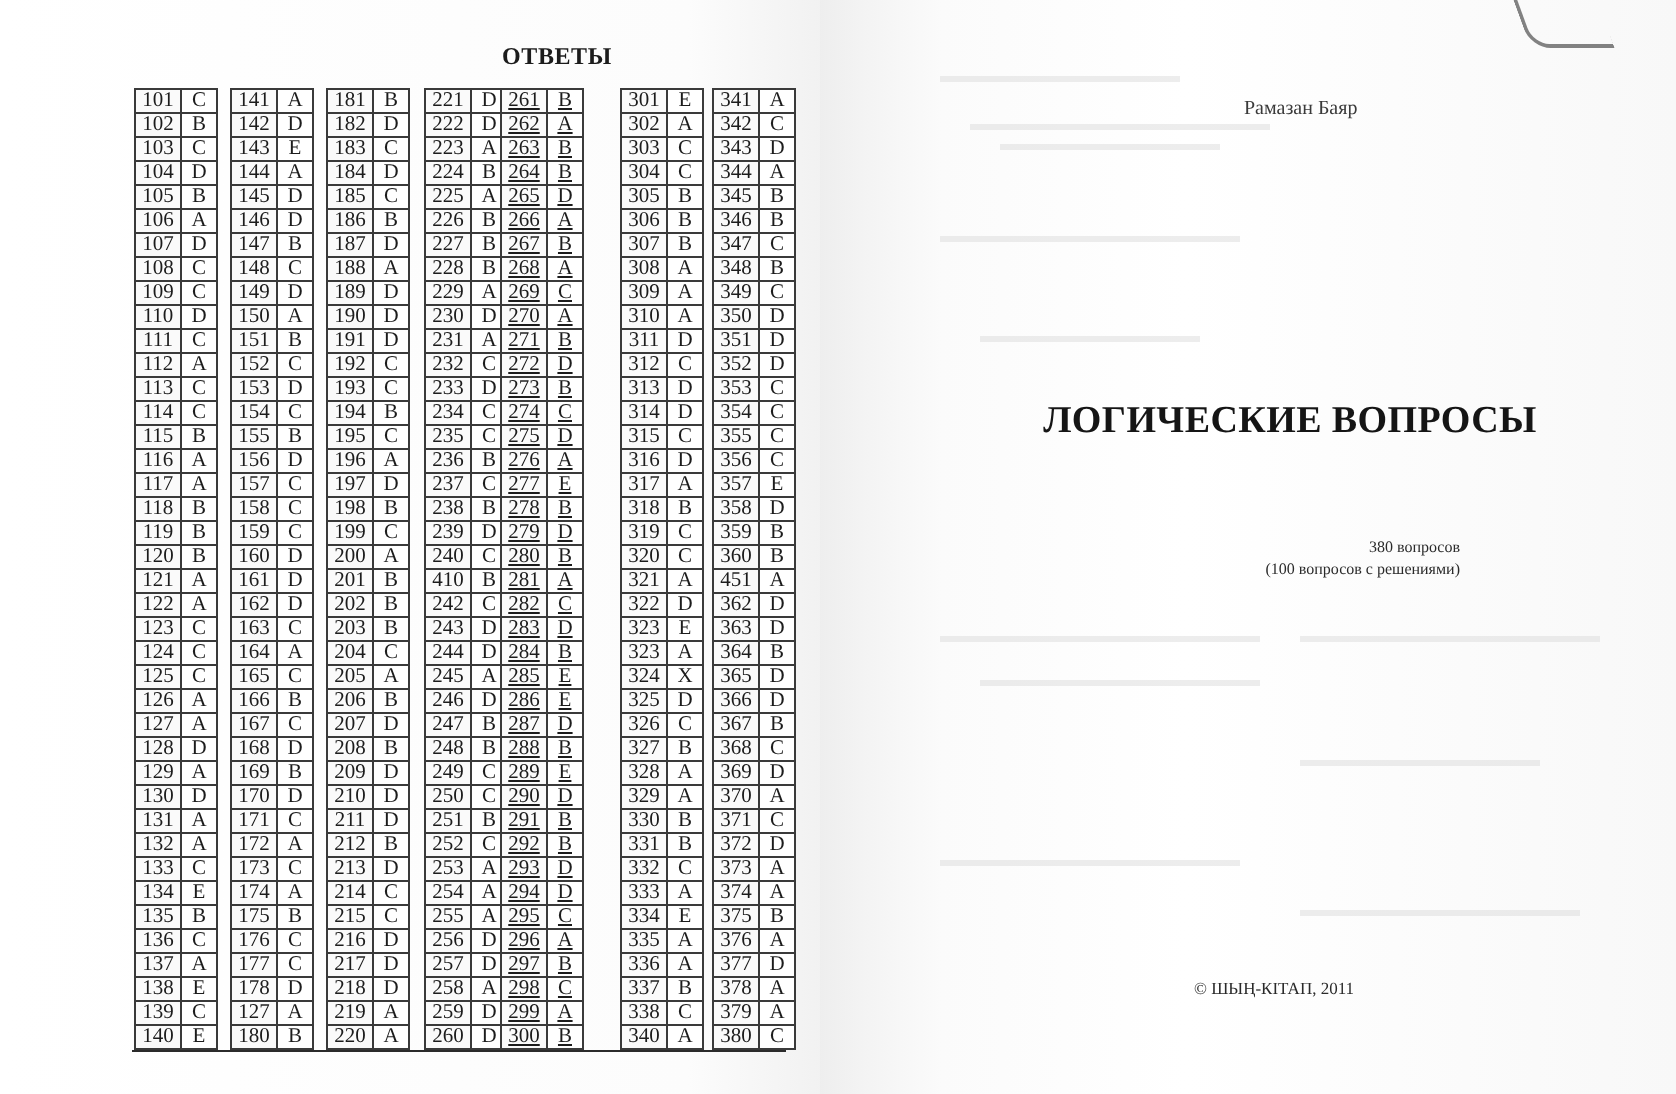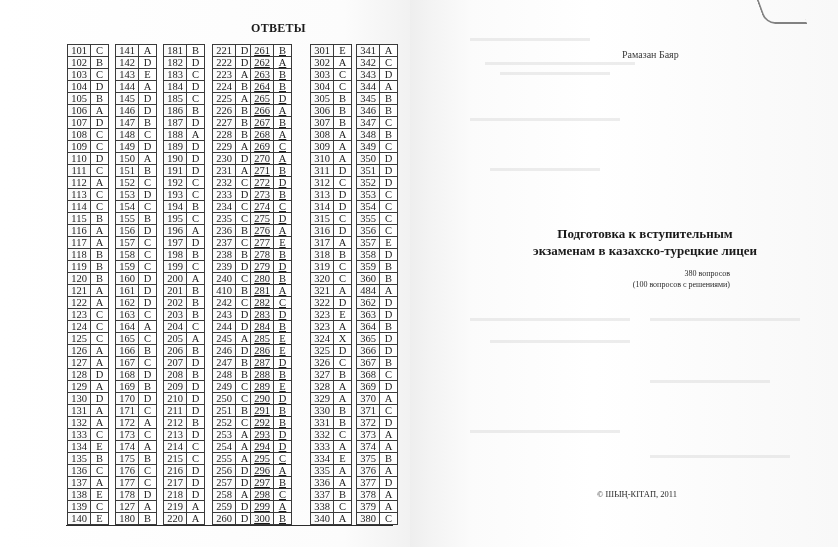--- a/index.html
+++ b/index.html
@@ -1132,21 +1132,21 @@
           </div>
           <div class="ans-row">
             <span class="ans-num">359</span>
             <span class="ans-letter">B</span>
           </div>
           <div class="ans-row">
             <span class="ans-num">360</span>
             <span class="ans-letter">B</span>
           </div>
           <div class="ans-row">
-            <span class="ans-num">484</span>
+            <span class="ans-num">451</span>
             <span class="ans-letter">A</span>
           </div>
           <div class="ans-row">
             <span class="ans-num">362</span>
             <span class="ans-letter">D</span>
           </div>
           <div class="ans-row">
             <span class="ans-num">363</span>
             <span class="ans-letter">D</span>
           </div>
@@ -1232,23 +1232,20 @@
     <div class="showthrough" style="left:60px;top:168px;width:110px;"></div>
     <div class="showthrough" style="left:40px;top:318px;width:160px;"></div>
     <div class="showthrough" style="left:60px;top:340px;width:140px;"></div>
     <div class="showthrough" style="left:220px;top:318px;width:150px;"></div>
     <div class="showthrough" style="left:220px;top:380px;width:120px;"></div>
     <div class="showthrough" style="left:40px;top:430px;width:150px;"></div>
     <div class="showthrough" style="left:220px;top:455px;width:140px;"></div>
   </div>
 
   <div class="author">Рамазан Баяр</div>
-  <div class="book-subtitle">
-    <div>Подготовка к вступительным</div>
-    <div>экзаменам в казахско-турецкие лицеи</div>
-  </div>
+  <div class="book-title">ЛОГИЧЕСКИЕ ВОПРОСЫ</div>
   <div class="book-count">
     <div>380 вопросов</div>
     <div>(100 вопросов с решениями)</div>
   </div>
   <div class="copyright">© ШЫҢ-КІТАП, 2011</div>
   <div class="staple"></div>
 </div>
 
 </body></html>

